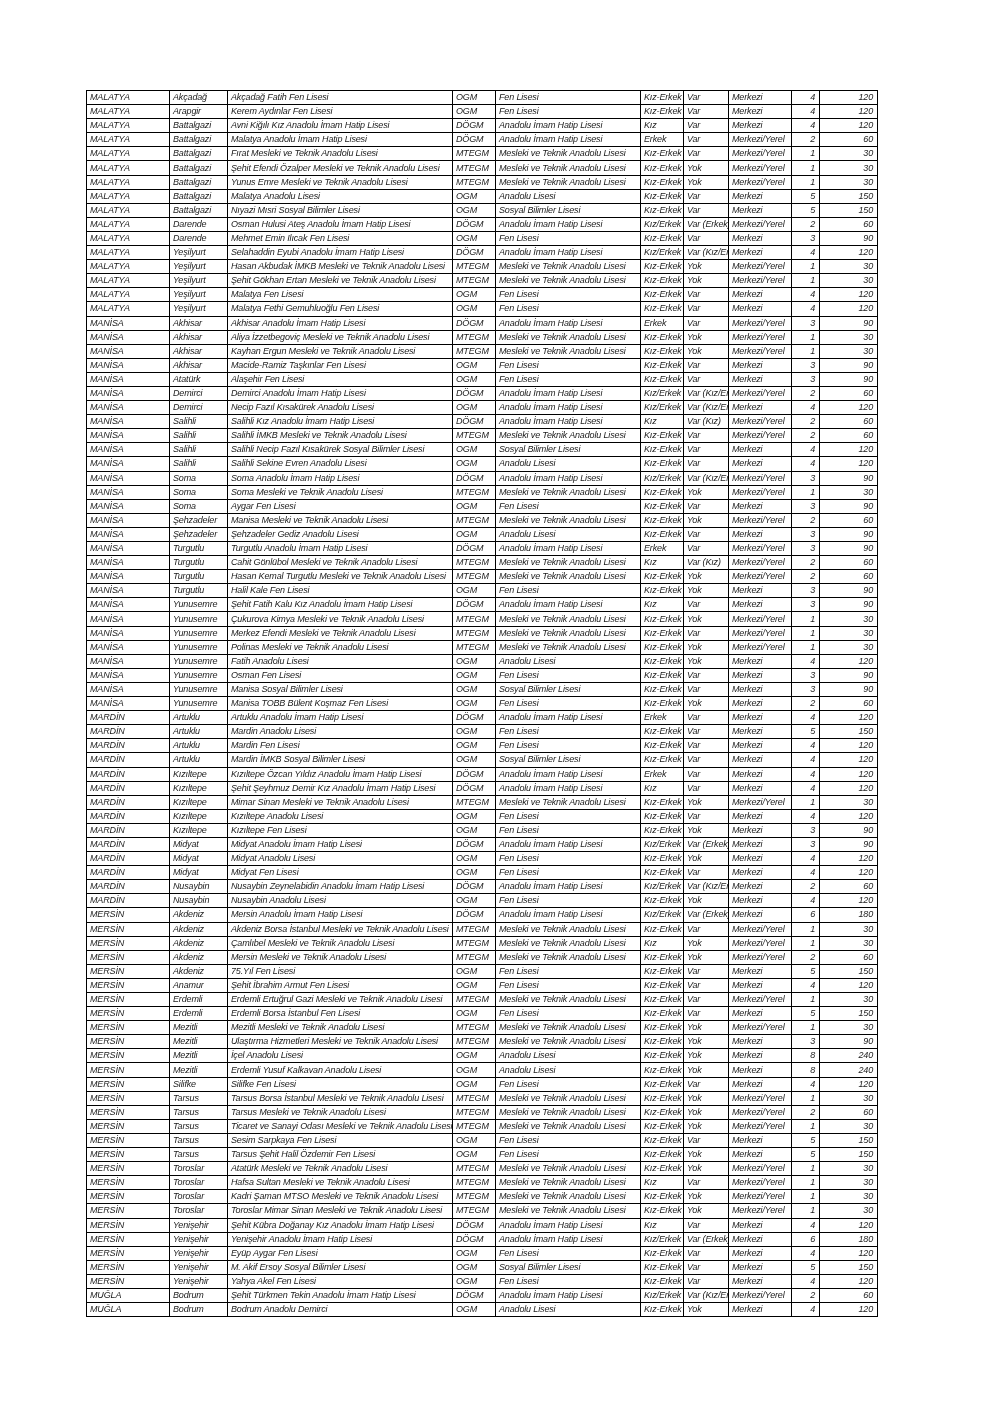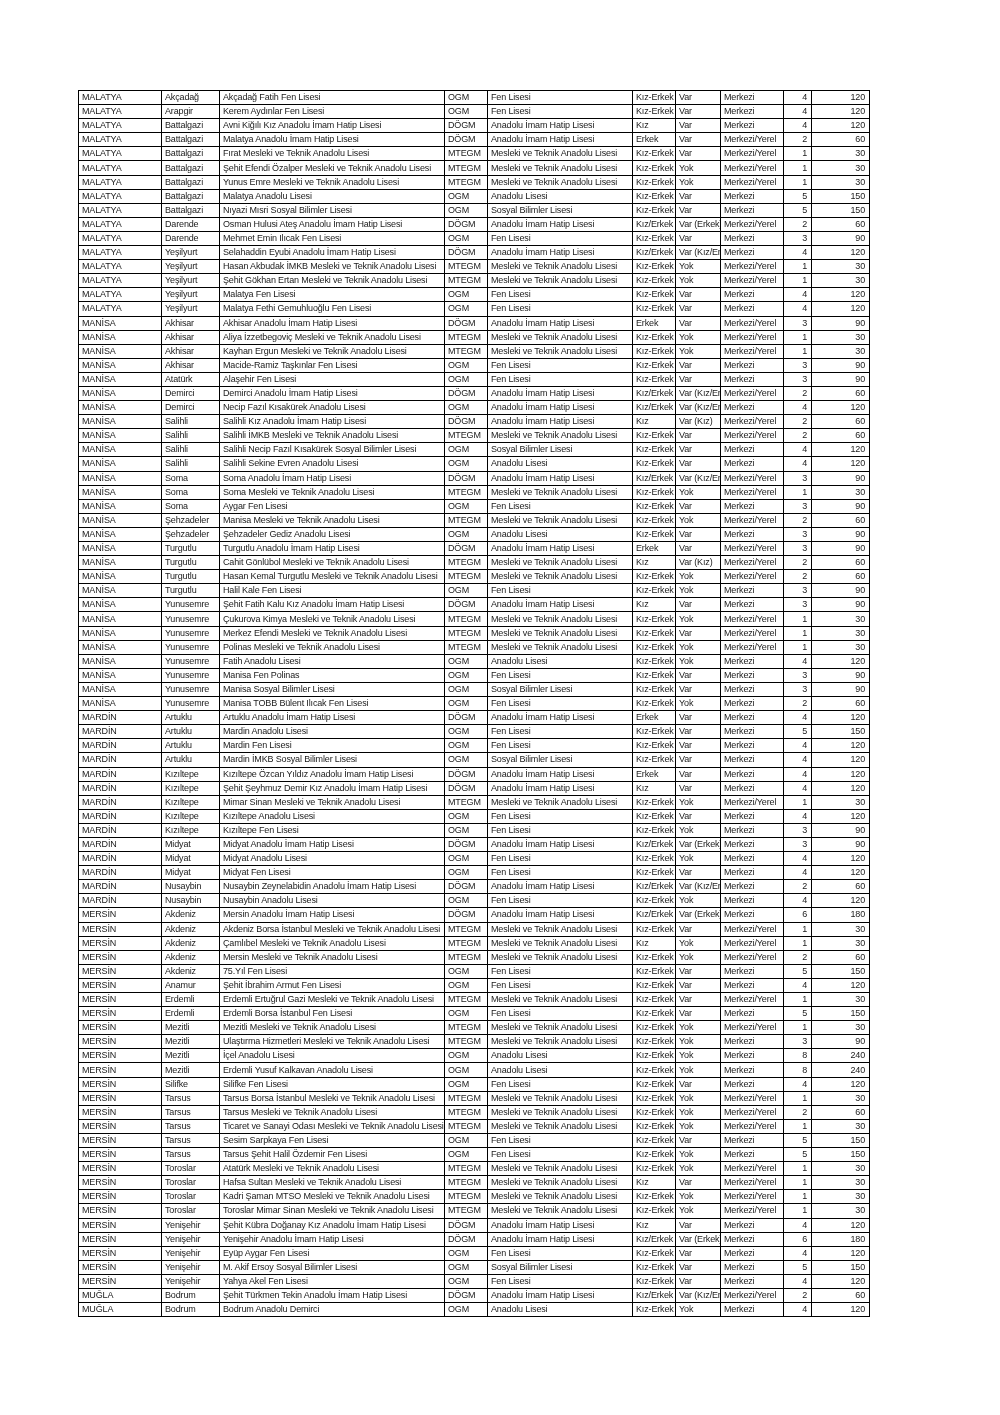--- a/index.html
+++ b/index.html
@@ -9,22 +9,23 @@
   }
   body {
     width: 1000px;
     height: 1415px;
     position: relative;
     font-family: "Liberation Sans", sans-serif;
     color: #1a1a1a;
   }
   .sheet {
     position: absolute;
-    left: 78px;
+    left: 86px;
     top: 90px;
+    font-style: italic;
   }
   table.school-table {
     border-collapse: collapse;
     table-layout: fixed;
     width: 791px;
     border: 1.5px solid #000;
   }
   table.school-table td {
     border: 1px solid #000;
     height: 13.1px;
@@ -559,21 +560,21 @@
     <td>Anadolu Lisesi</td>
     <td>Kız-Erkek</td>
     <td>Yok</td>
     <td>Merkezi</td>
     <td class="num">4</td>
     <td class="num">120</td>
   </tr>
         <tr>
     <td>MANİSA</td>
     <td>Yunusemre</td>
-    <td>Manisa Fen Polinas</td>
+    <td>Osman Fen Lisesi</td>
     <td>OGM</td>
     <td>Fen Lisesi</td>
     <td>Kız-Erkek</td>
     <td>Var</td>
     <td>Merkezi</td>
     <td class="num">3</td>
     <td class="num">90</td>
   </tr>
         <tr>
     <td>MANİSA</td>
@@ -583,21 +584,21 @@
     <td>Sosyal Bilimler Lisesi</td>
     <td>Kız-Erkek</td>
     <td>Var</td>
     <td>Merkezi</td>
     <td class="num">3</td>
     <td class="num">90</td>
   </tr>
         <tr>
     <td>MANİSA</td>
     <td>Yunusemre</td>
-    <td>Manisa TOBB Bülent Ilıcak Fen Lisesi</td>
+    <td>Manisa TOBB Bülent Koşmaz Fen Lisesi</td>
     <td>OGM</td>
     <td>Fen Lisesi</td>
     <td>Kız-Erkek</td>
     <td>Yok</td>
     <td>Merkezi</td>
     <td class="num">2</td>
     <td class="num">60</td>
   </tr>
         <tr>
     <td>MARDİN</td>

